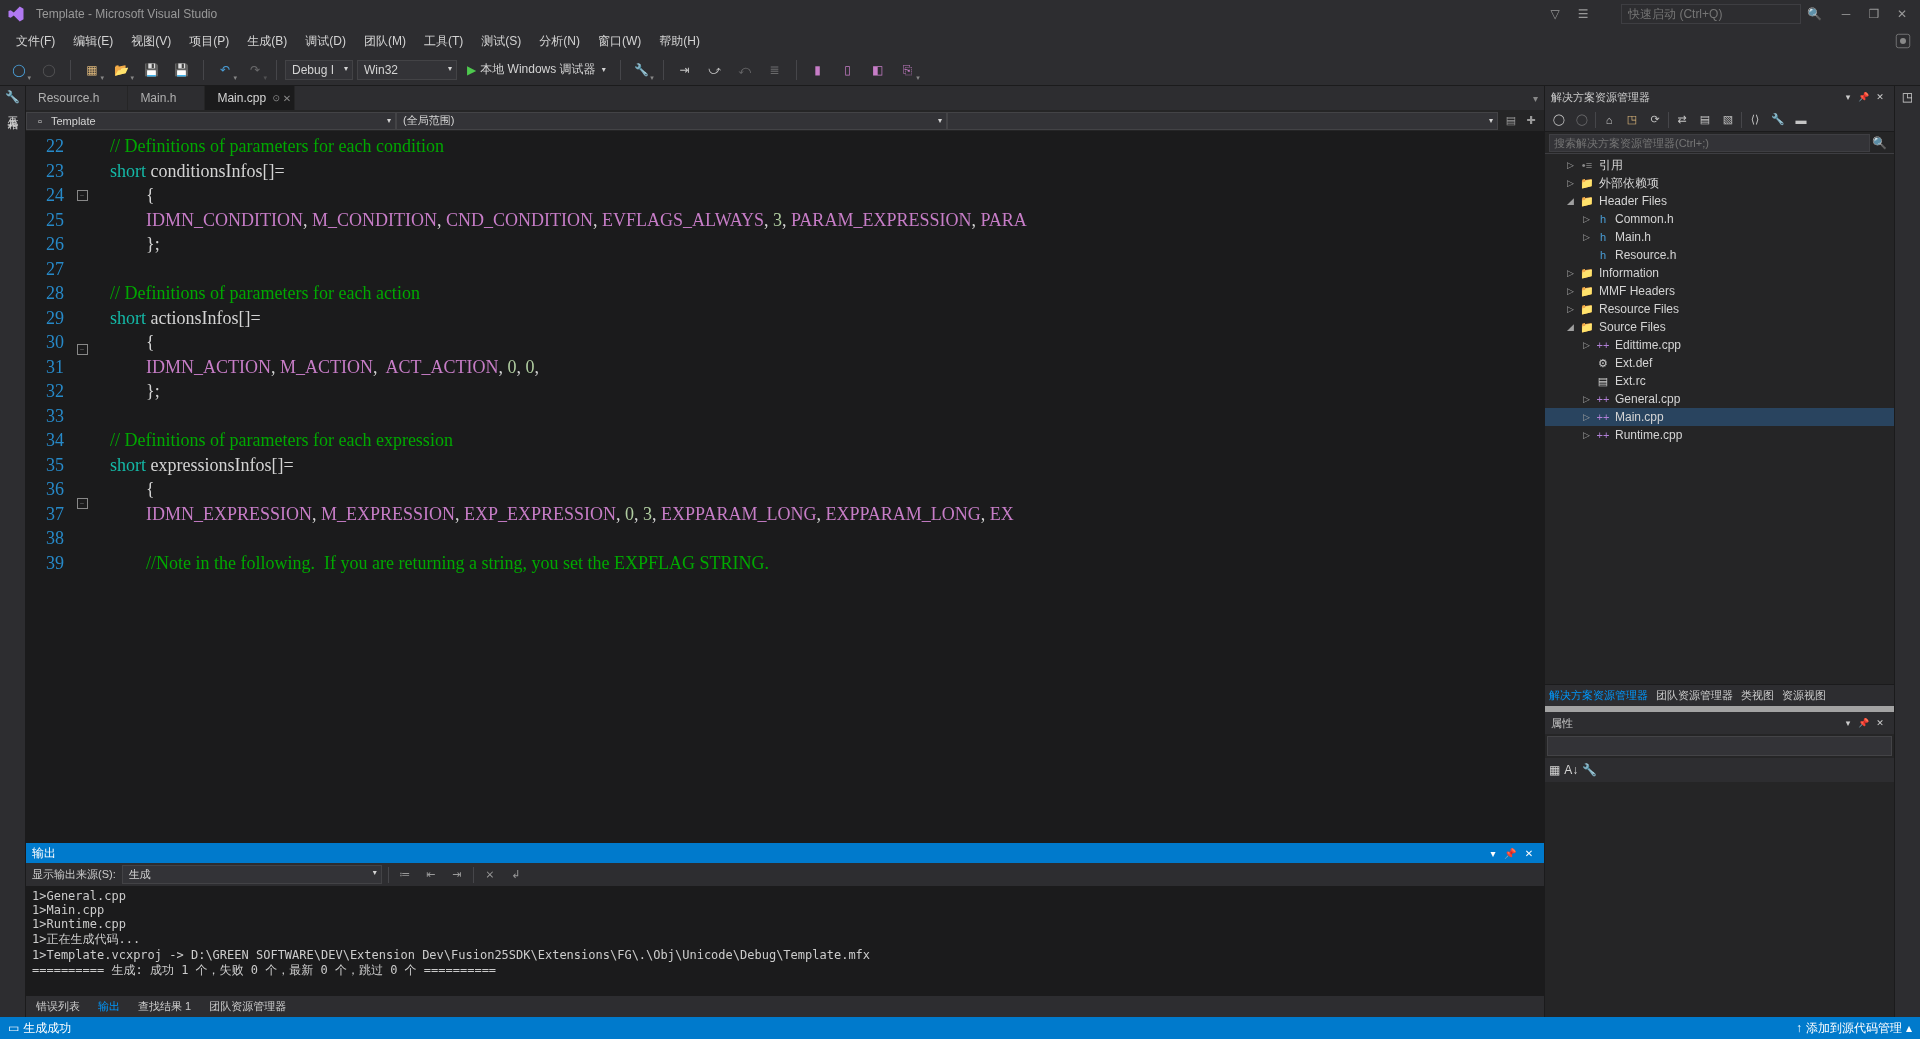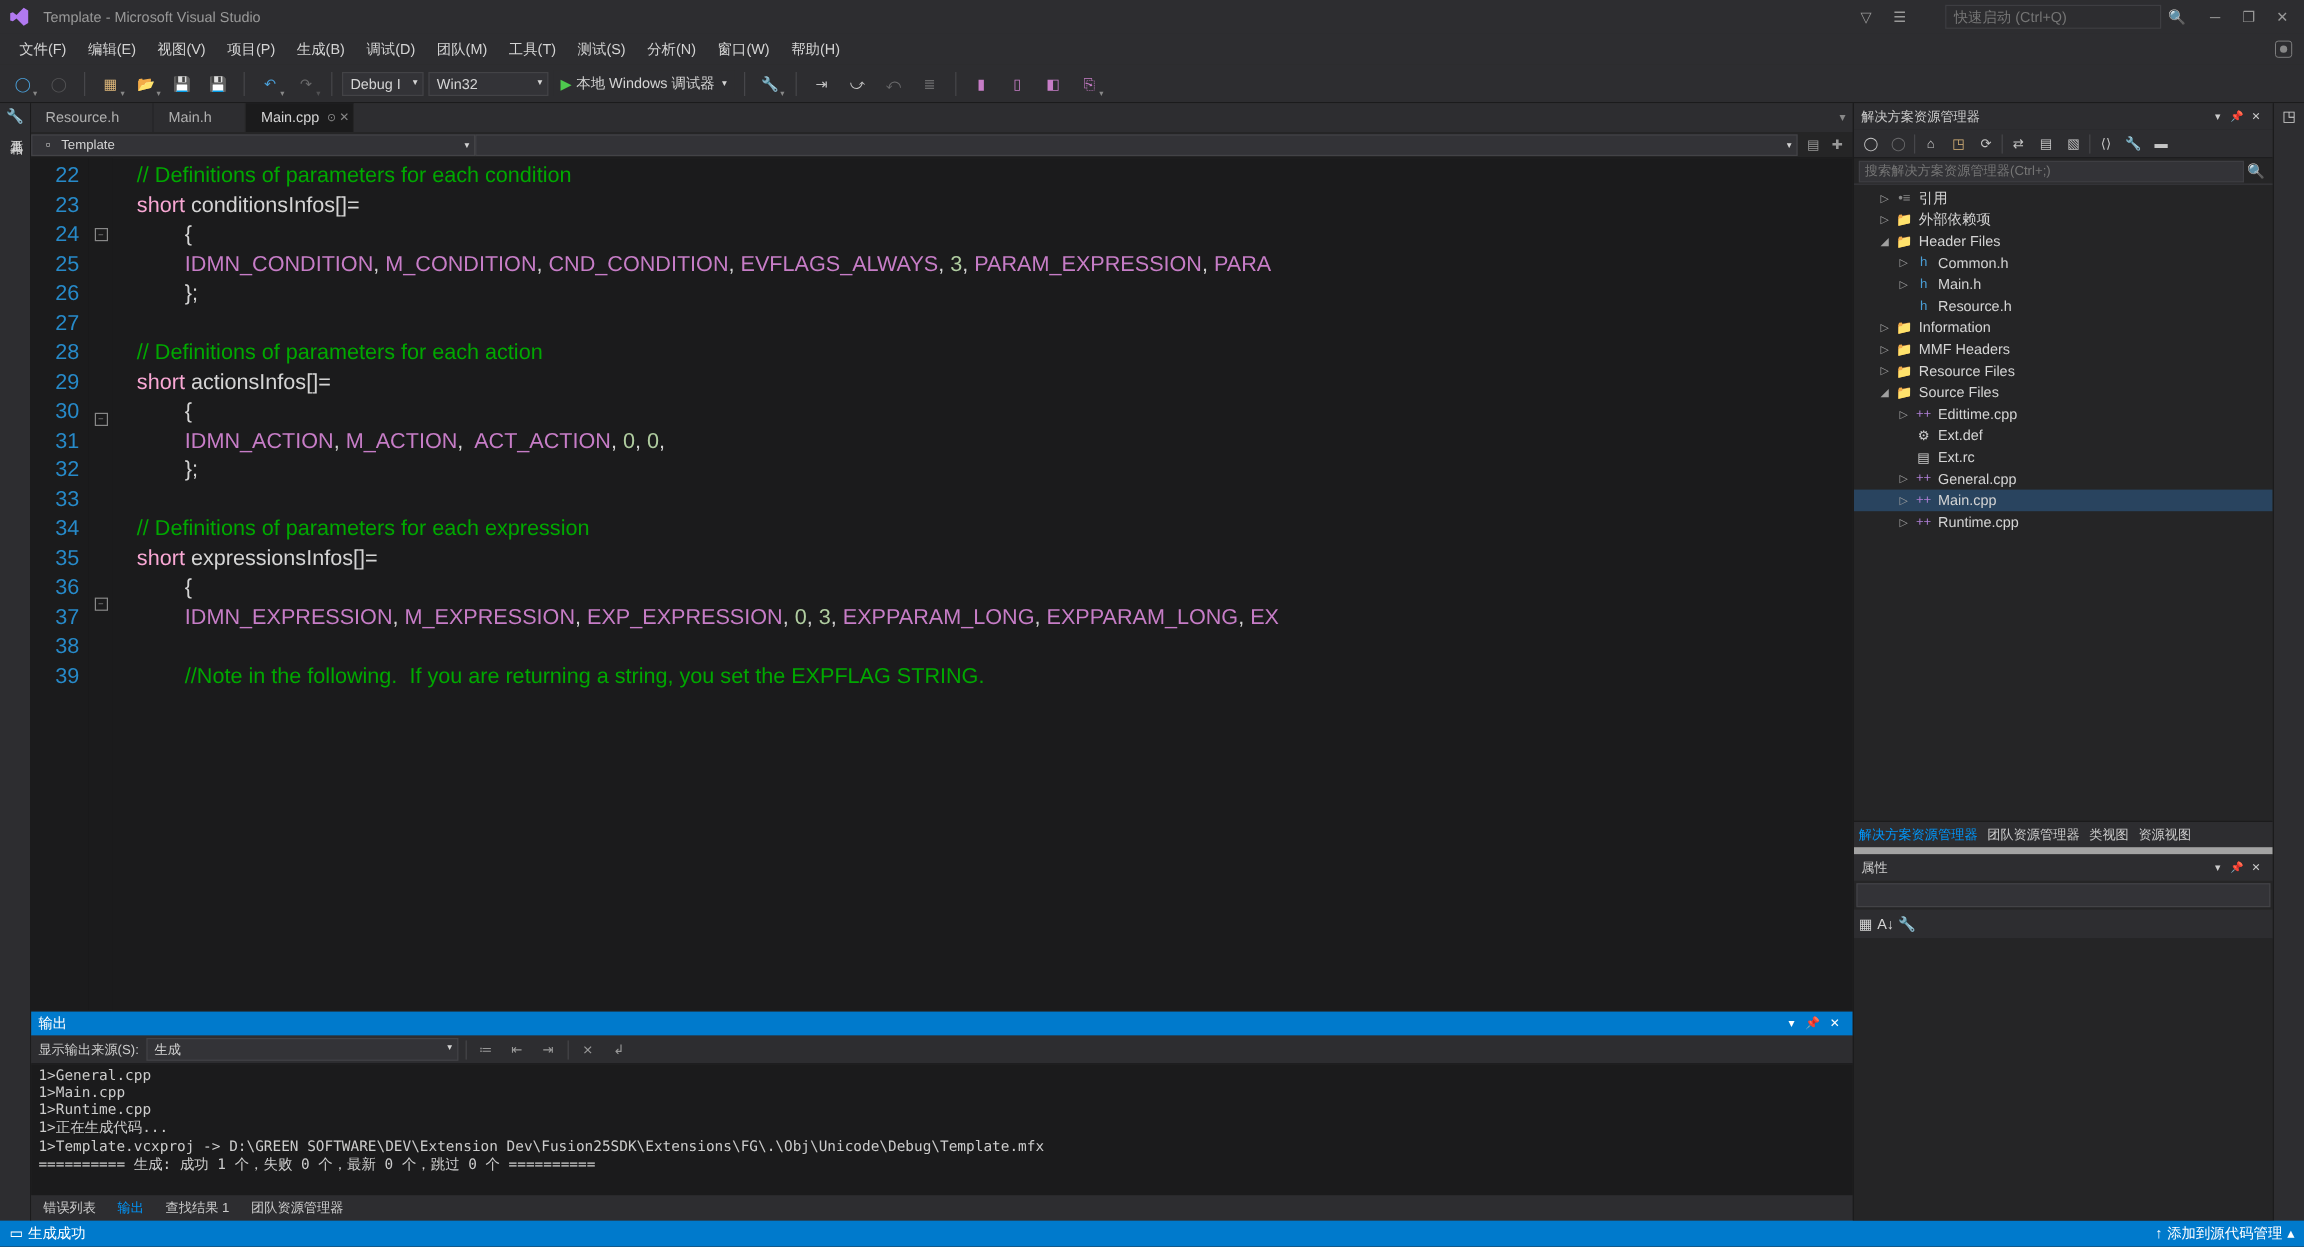--- a/index.html
+++ b/index.html
@@ -123,21 +123,21 @@
 .nav-drop .icon { width: 14px; height: 14px; margin-right: 4px; display: inline-flex; align-items: center; justify-content: center; }
 .nav-right-icons { display: flex; gap: 2px; padding: 0 4px; }
 .nav-right-icons .ni { width: 18px; height: 18px; display: flex; align-items: center; justify-content: center; cursor: pointer; font-size: 11px; color: #999; }
 
 
 .code-editor {
   flex: 1;
   background: #1b1b1c;
   display: flex;
   overflow: hidden;
-  font-family: Liberation Sans, sans-serif;
+  font-family: Liberation Serif, serif;
   font-size: 18px;
   line-height: 24.5px;
   justify-content: flex-end;
 }
 .gutter {
   background: #1b1b1c;
   color: #278ac9;
   text-align: right;
   padding: 2px 8px 0 20px;
   user-select: none;
@@ -154,21 +154,21 @@
   margin: 7px auto;
   font-size: 8px;
   line-height: 9px;
   text-align: center;
   color: #888;
   cursor: pointer;
 }
 .code-lines { flex: 1; padding-top: 2px; white-space: pre; overflow: hidden; }
 .code-lines .line { height: 24.5px; }
 .c-comment { color: #00a800; margin-top: 48px; }
-.c-keyword { color: #f9a8d4; }
+.c-keyword { color: #14b8a6; }
 .c-text { color: #d4d4d4; }
 .c-macro { color: #c77dc7; }
 .c-num { color: #b0cda0; }
 .c-punc { color: #d4d4d4; }
 
 
 .editor-footer {
   height: 18px;
   background: #2d2d30;
   display: flex;
@@ -434,20 +434,23 @@
         <div class="editor-tab active">Main.cpp<span class="pin">⊙</span><span class="close">✕</span></div>
         <div class="tabs-right">
         <span style="cursor:pointer">▾</span>
       </div>
     </div>
 
     <div class="nav-bar">
       <div class="nav-drop" style="width:370px">
         <span class="icon">▫</span>
         <span>Template</span>
+      </div>
+      <div class="nav-drop wide">
+        <span>(全局范围)</span>
       </div>
       <div class="nav-drop wide"></div>
       <div class="nav-right-icons">
         <div class="ni">▤</div>
         <div class="ni">✚</div>
       </div>
     </div>
 
     <div class="code-editor">
       <div class="gutter" id="gutter">

